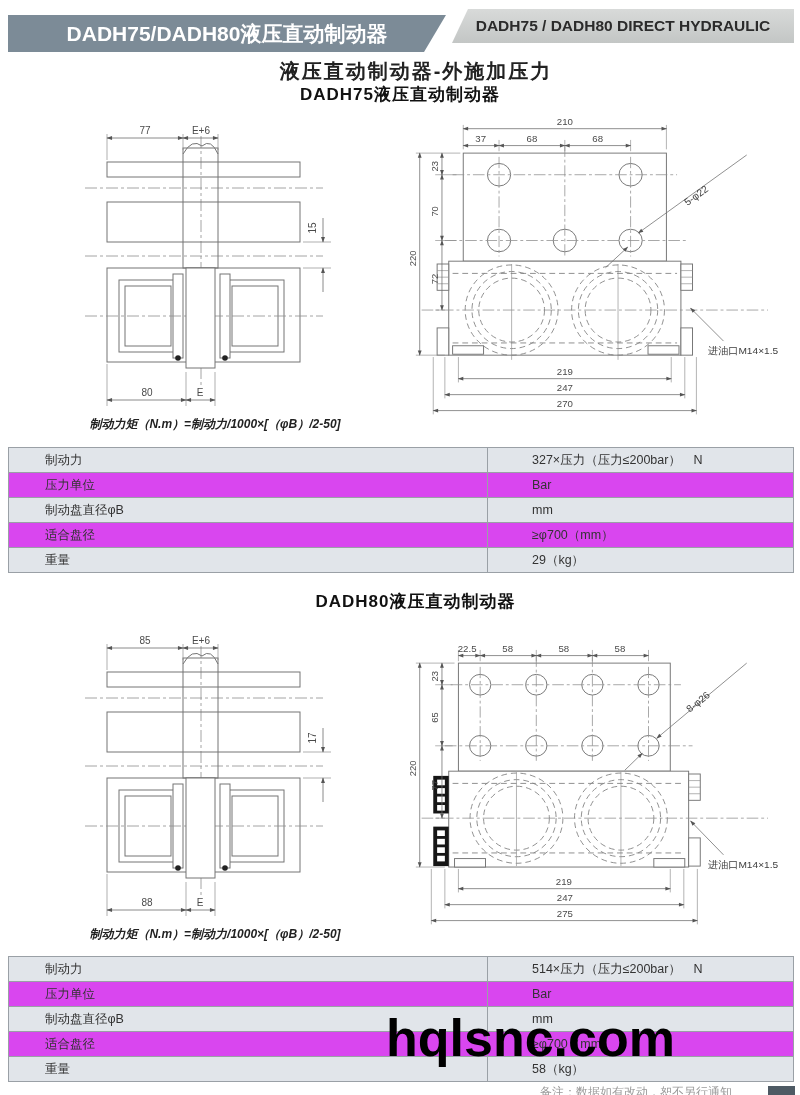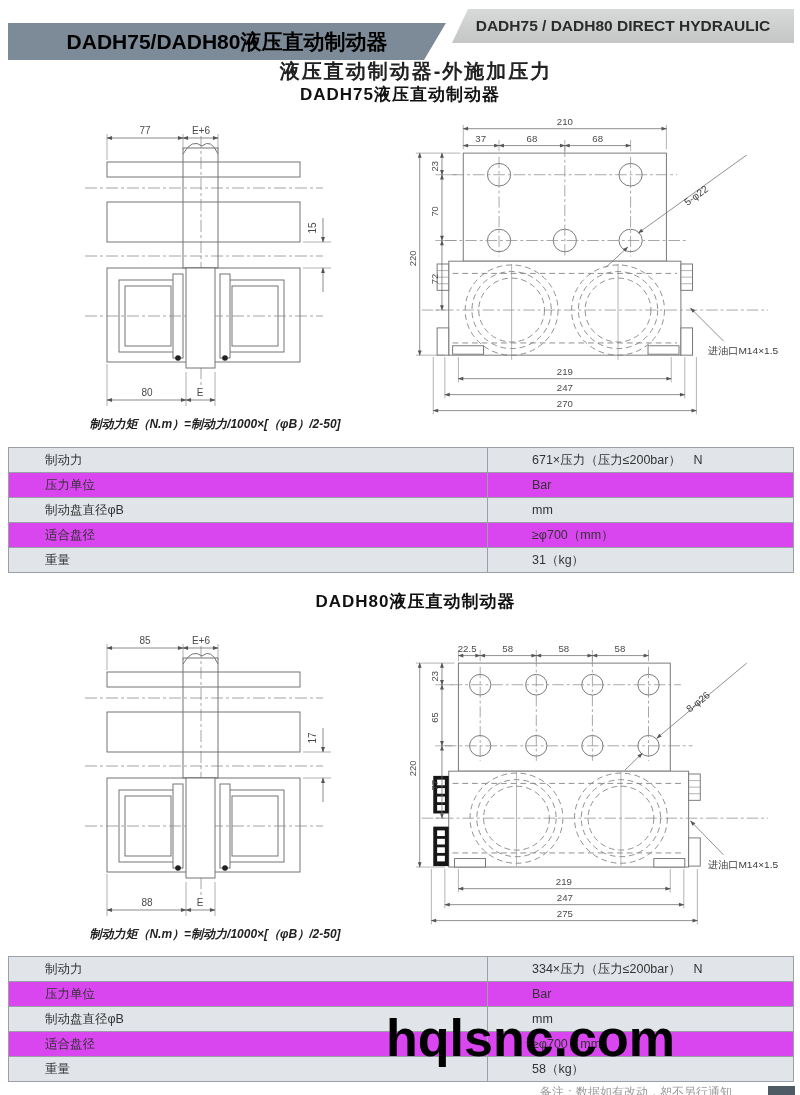--- a/index.html
+++ b/index.html
@@ -1,21 +1,21 @@
 <!DOCTYPE html>
 <html><head>
 <meta charset="utf-8">
 <style>
   * { margin:0; padding:0; box-sizing:border-box; }
   body { background:#fff; font-family:"Liberation Sans","DejaVu Sans",sans-serif; }
   .page { position:relative; width:800px; height:1095px; background:#ffffff; overflow:hidden; }
 
   
-  .hdr-left { position:absolute; left:8px; top:23px; width:438px; height:37px;
-    background:#7c8b97; color:#000000; font-size:21px; font-weight:bold;
+  .hdr-left { position:absolute; left:8px; top:15px; width:438px; height:37px;
+    background:#7c8b97; color:#ffffff; font-size:21px; font-weight:bold;
     line-height:37px; text-align:center;
     clip-path:polygon(0 0, 100% 0, calc(100% - 22px) 100%, 0 100%); }
   .hdr-right { position:absolute; left:452px; top:9px; width:342px; height:34px;
     background:linear-gradient(#d8dad9,#c3c6c5); color:#2b2b2b; font-size:15.5px; font-weight:bold;
     line-height:34px; text-align:center;
     clip-path:polygon(16px 0, 100% 0, 100% 100%, 0 100%); }
 
   .subtitle { position:absolute; top:58px; left:16px; width:100%; text-align:center;
     font-size:20px; font-weight:600; color:#222; letter-spacing:2px; }
   .sec-title { position:absolute; left:0; width:100%; text-align:center;
@@ -211,37 +211,37 @@
       <text class="an" x="368" y="262" text-anchor="start">进油口M14×1.5</text>
     </g>
   </svg>
 
   <div class="formula f75">制动力矩（N.m）=制动力/1000×[（φB）/2-50]</div>
 
   <table class="spec tbl75">
     <tbody>
       <tr class="shade">
         <td class="lb">制动力</td>
-        <td class="vl">671×压力（压力≤200bar）　N</td>
+        <td class="vl">327×压力（压力≤200bar）　N</td>
         </tr>
       <tr>
         <td class="lb">压力单位</td>
         <td class="vl">Bar</td>
         </tr>
       <tr class="shade">
         <td class="lb">制动盘直径φB</td>
         <td class="vl">mm</td>
         </tr>
       <tr>
         <td class="lb">适合盘径</td>
         <td class="vl">≥φ700（mm）</td>
         </tr>
       <tr class="shade">
         <td class="lb">重量</td>
-        <td class="vl">31（kg）</td>
+        <td class="vl">29（kg）</td>
         </tr>
     </tbody>
   </table>
 
   <div class="sec-title t80">DADH80液压直动制动器</div>
 
   <svg class="drawing cross80" viewBox="0 0 305 300" preserveAspectRatio="none">
     <defs>
       <pattern id="hfC" width="7" height="7" patternUnits="userSpaceOnUse" patternTransform="rotate(45)">
         <line x1="0" y1="0" x2="0" y2="7" stroke="#979797" stroke-width="1"></line>
@@ -395,21 +395,21 @@
       <text class="an" x="368" y="266" text-anchor="start">进油口M14×1.5</text>
     </g>
   </svg>
 
   <div class="formula f80">制动力矩（N.m）=制动力/1000×[（φB）/2-50]</div>
 
   <table class="spec tbl80">
     <tbody>
       <tr class="shade">
         <td class="lb">制动力</td>
-        <td class="vl">334×压力（压力≤200bar）　N</td>
+        <td class="vl">514×压力（压力≤200bar）　N</td>
         </tr>
       <tr>
         <td class="lb">压力单位</td>
         <td class="vl">Bar</td>
         </tr>
       <tr class="shade">
         <td class="lb">制动盘直径φB</td>
         <td class="vl">mm</td>
         </tr>
       <tr>

